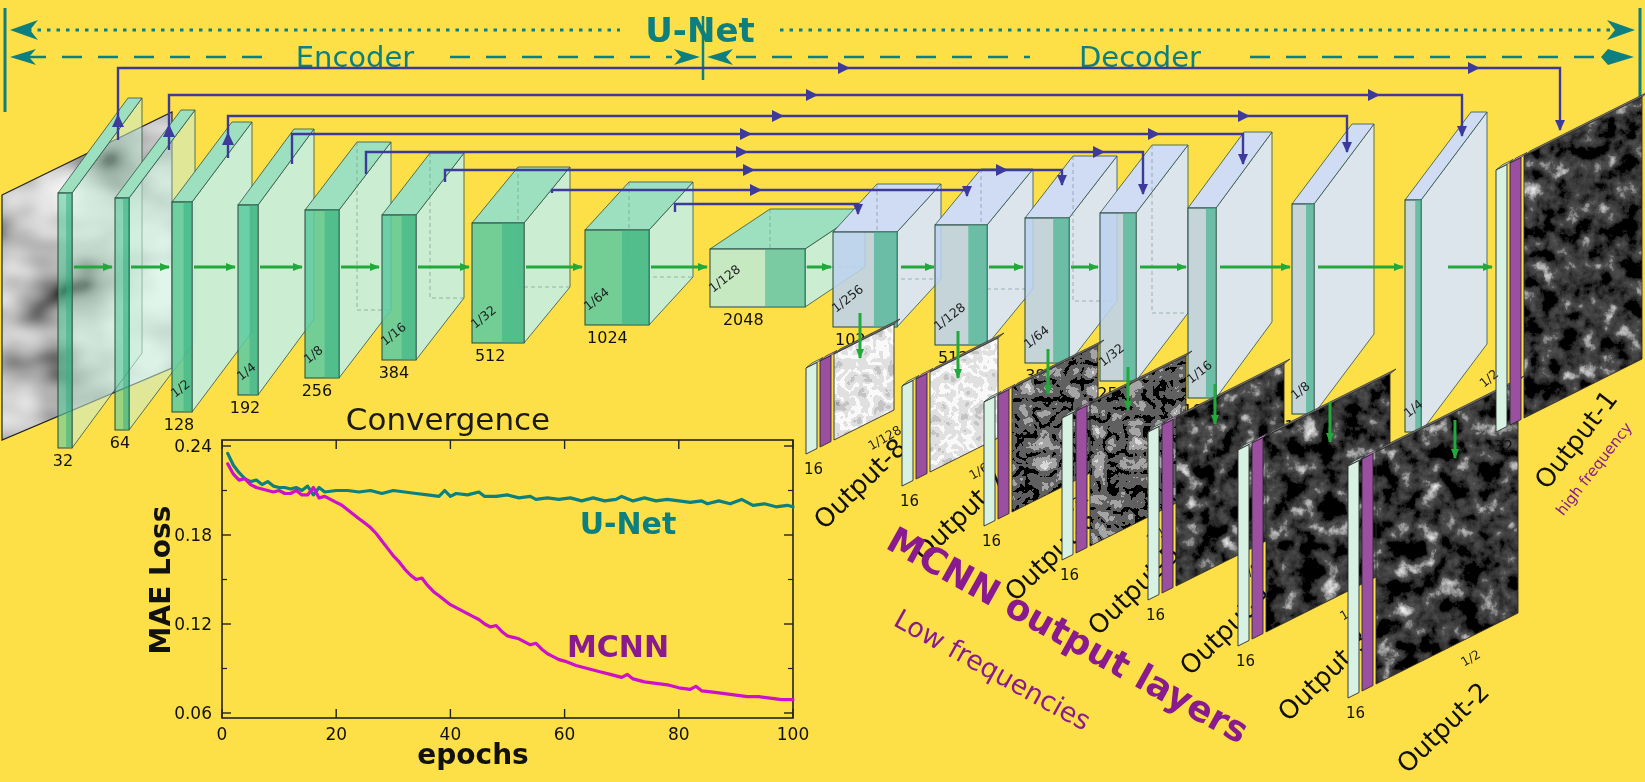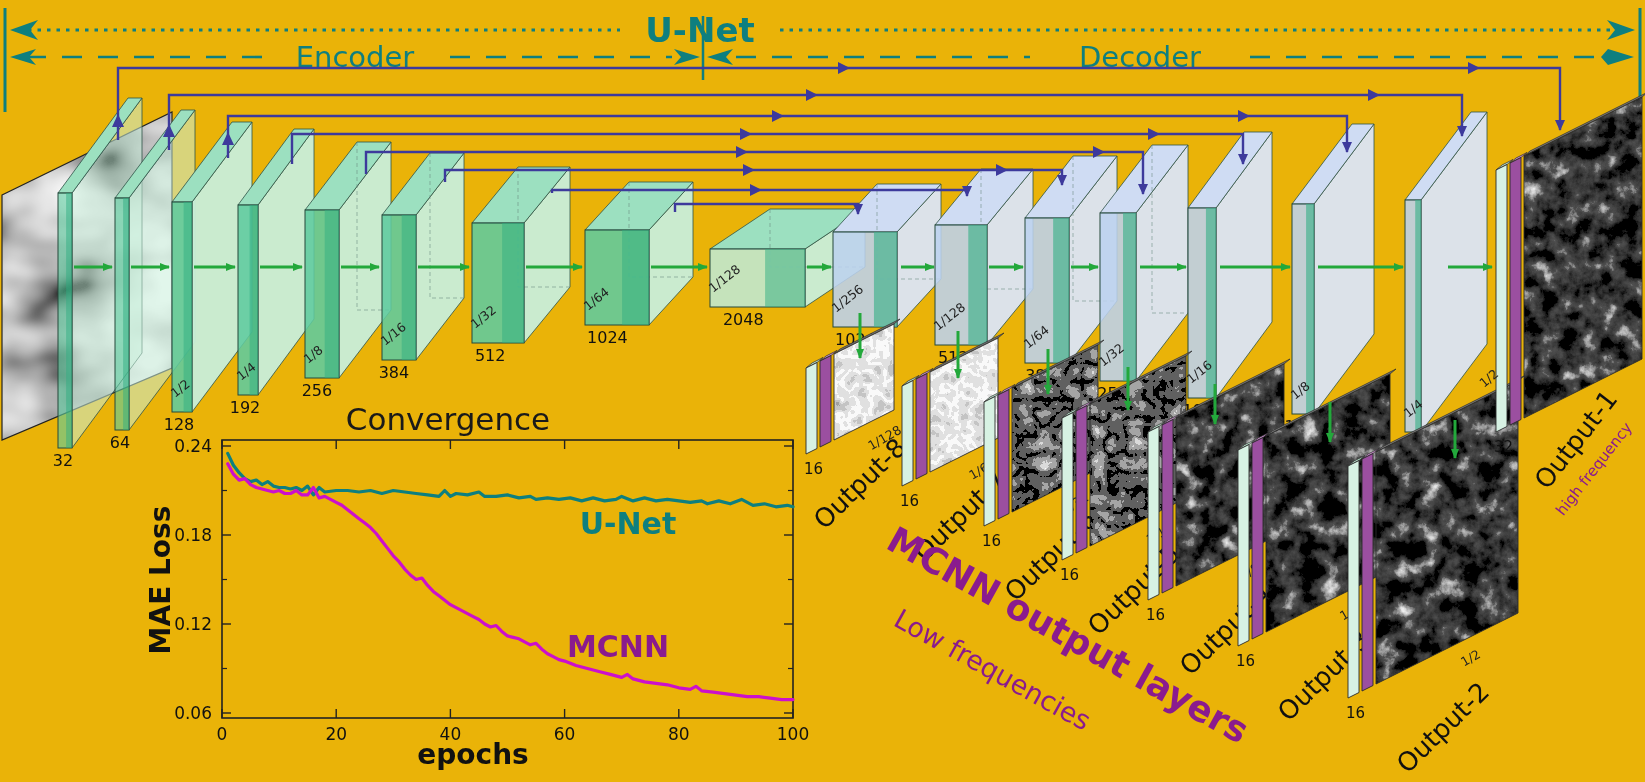--- a/index.html
+++ b/index.html
@@ -1,16 +1,16 @@
 <!DOCTYPE html>
 <html><head>
 <meta charset="utf-8">
 <style>
   html,body{margin:0;padding:0;background:#fff;}
-  #stage{position:relative;width:1645px;height:782px;overflow:hidden;background:#eab308;}
+  #stage{position:relative;width:1645px;height:782px;overflow:hidden;background:#fde047;}
   svg text{font-family:"DejaVu Sans", sans-serif;}
   .unettitle{font-size:34px;font-weight:bold;fill:#0e7f7f;}
   .banner{font-size:29px;fill:#0e7f7f;}
   .chan{font-size:16px;fill:#111;}
   .scale{font-size:12.5px;fill:#222;}
   .outname{font-size:26px;fill:#111;}
   .outchan{font-size:15px;fill:#111;}
   .mcnn-cap{font-size:36px;font-weight:bold;fill:#8a1b8e;}
   .lowfreq-cap{font-size:27px;fill:#8a1b8e;}
   .hf{font-size:15px;fill:#8a1b8e;}

